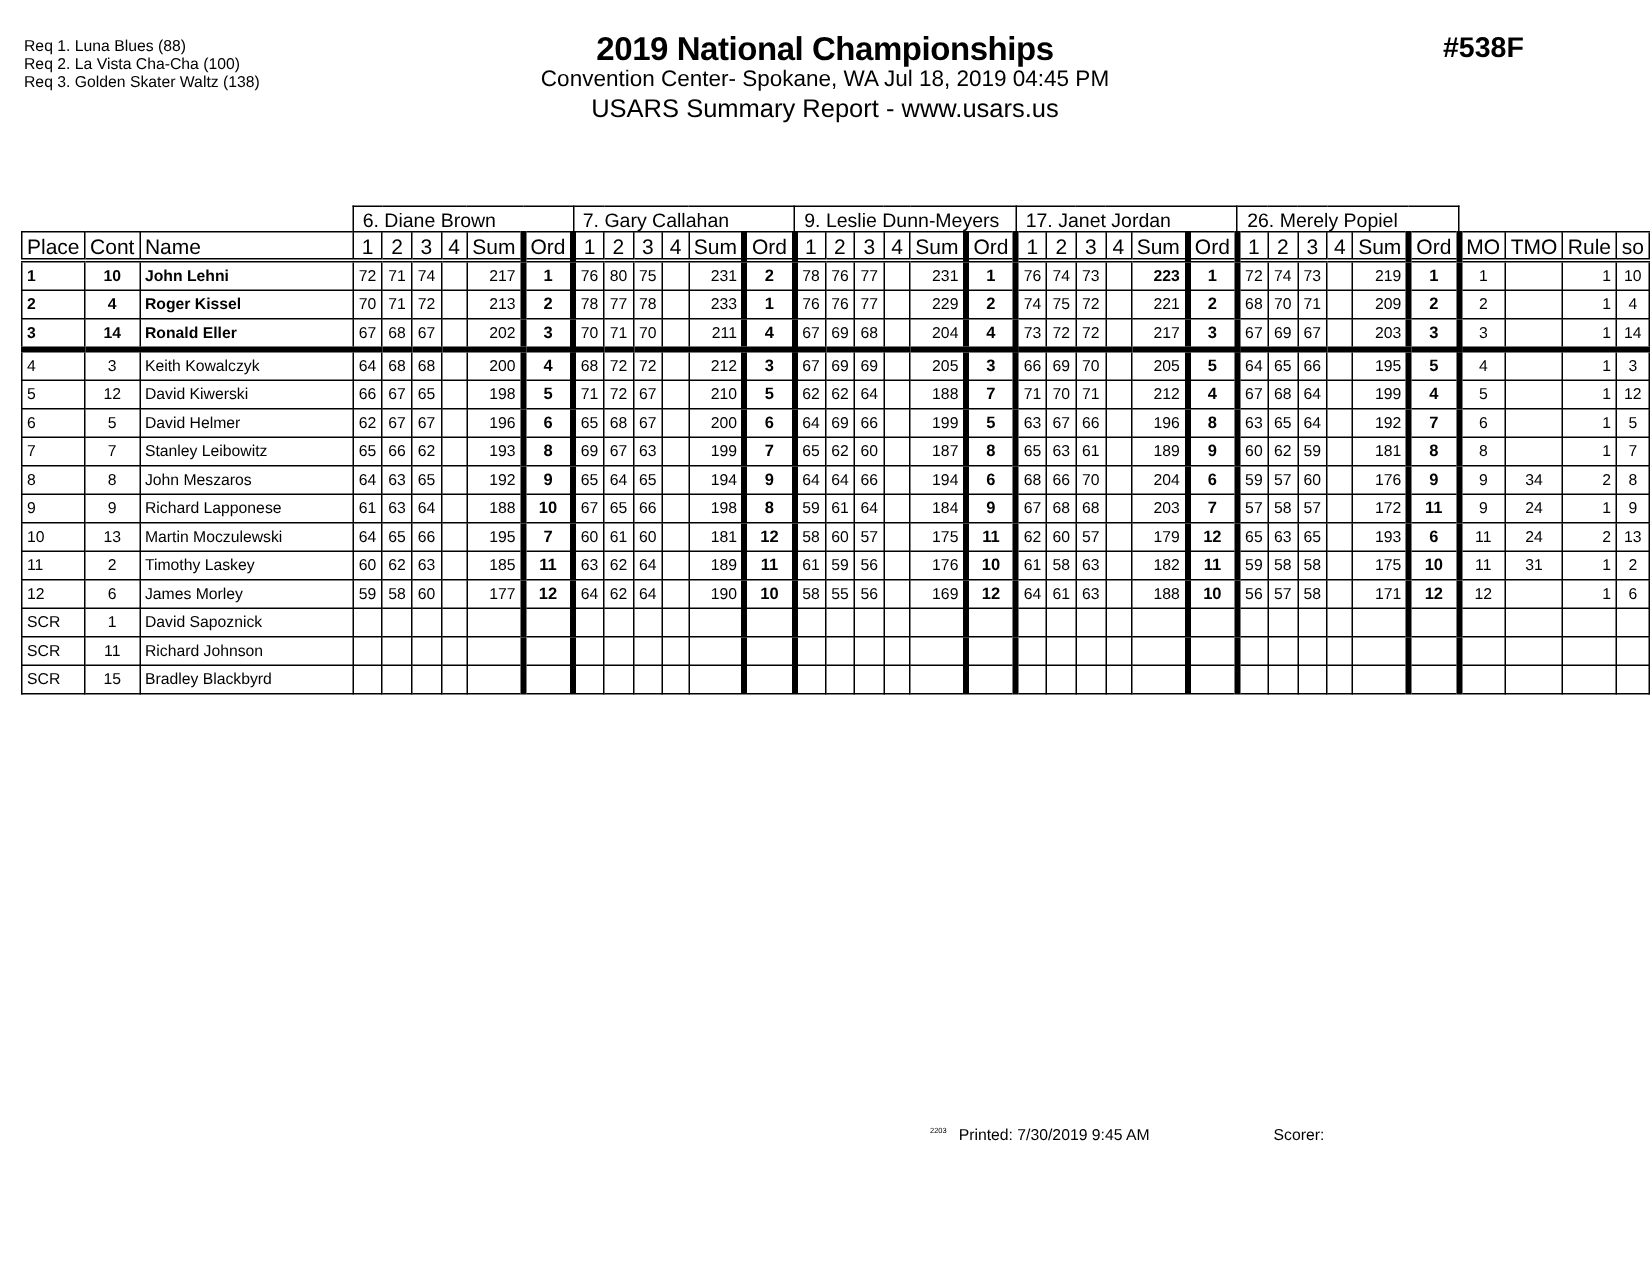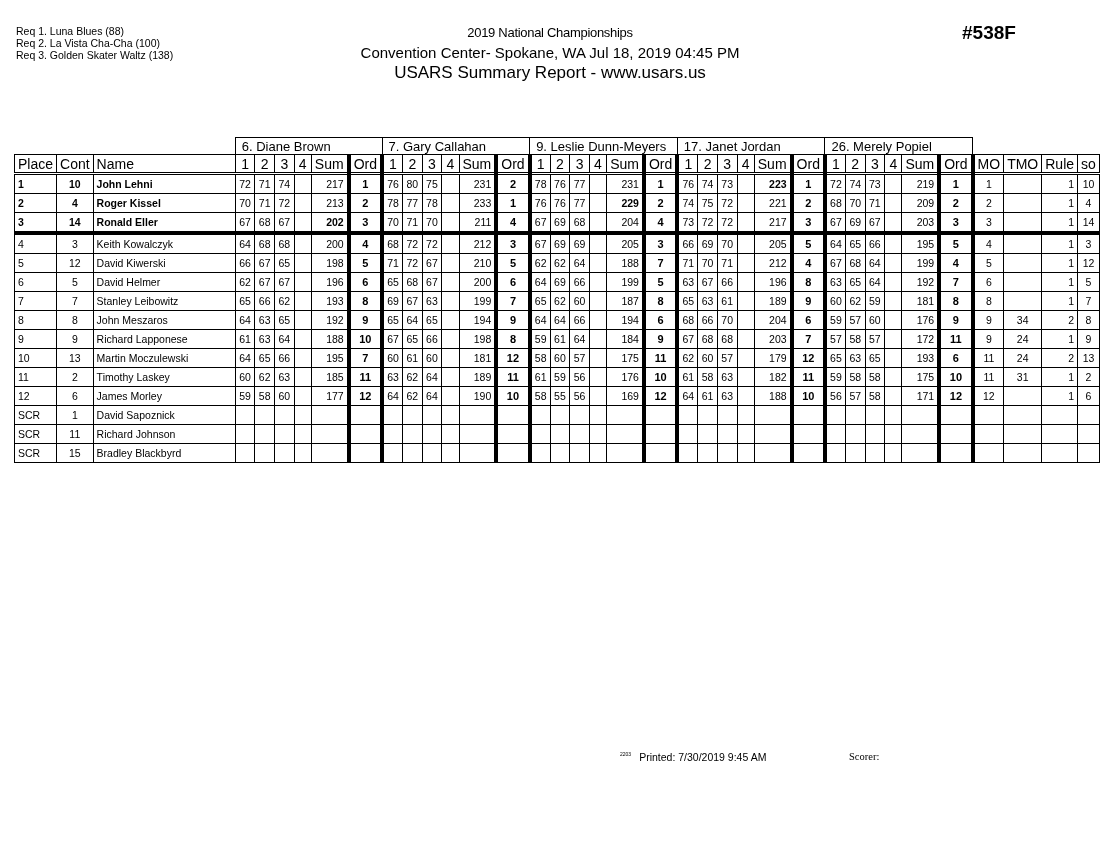--- a/index.html
+++ b/index.html
@@ -1,20 +1,20 @@
 <!DOCTYPE html>
 <html><head>
 <meta charset="utf-8">
 <style>
   html, body { margin:0; padding:0; background:#ffffff; }
   body { width:1100px; height:850px; position:relative; font-family:"Liberation Sans", sans-serif; color:#000; overflow:hidden; }
   .req { position:absolute; left:16px; top:25px; font-size:10.5px; line-height:12px; }
   .req div { white-space:nowrap; }
   .hdr { position:absolute; left:300px; width:500px; top:22px; text-align:center; }
-  .hdr .t1 { font-size:13px; font-weight:normal; line-height:22px; letter-spacing:-0.3px; }
+  .hdr .t1 { font-size:22px; font-weight:bold; line-height:22px; letter-spacing:-0.3px; }
   .hdr .t2 { font-size:15px; line-height:17px; }
   .hdr .t3 { font-size:19px; font-weight:bold; line-height:25px; }
   .hdr .t4 { font-size:17px; line-height:24px; }
   .num { position:absolute; left:962px; top:22px; font-size:19px; font-weight:bold; }
 
   table.grid { position:absolute; left:14px; top:137px; border-collapse:collapse; table-layout:fixed; font-size:10.5px; }
   table.grid td { border:1px solid #000; height:18px; padding:0 3px; white-space:nowrap; overflow:hidden; }
   table.grid tr.judges td { height:16px; }
   table.grid tr.judges td.blank { border:none; }
   table.grid tr.judges td.jname { font-size:13px; padding-left:6px; }
@@ -24,21 +24,21 @@
   table.grid tr.medal td { font-weight:bold; }
   table.grid tr.r3 td { border-bottom:4px solid #000; }
   .c { text-align:center; }
   .r { text-align:right; }
   .ord { font-weight:bold; border-right:4px solid #000 !important; text-align:center; font-size:11px; }
   .sumc { text-align:right; }
   .ordhdr { border-left:4px solid #000 !important; border-right:4px solid #000 !important; }
   td.ordcell { border-left:4px solid #000 !important; }
   .footer { position:absolute; top:751px; left:620px; font-size:10.5px; white-space:nowrap; }
   .footer .tiny { font-size:5px; vertical-align:top; margin-right:8px; }
-  .scorer { position:absolute; top:751px; left:849px; font-size:10.5px;font-family:Liberation Serif, serif; }
+  .scorer { position:absolute; top:751px; left:849px; font-size:10.5px; }
 </style>
 </head>
 <body>
 
 <div class="req">
   <div>Req  1.  Luna Blues (88)</div>
   <div>Req  2.  La Vista Cha-Cha (100)</div>
   <div>Req  3.  Golden Skater Waltz (138)</div>
 </div>
 
@@ -190,21 +190,21 @@
         <td class="c" style="font-weight: normal;">78</td>
         <td class="c" style="font-weight: normal;">77</td>
         <td class="c" style="font-weight: normal;">78</td>
         <td class="c" style="font-weight: normal;"></td>
         <td class="sumc" style="font-weight: normal;">233</td>
         <td class="ord ordcell">1</td>
         <td class="c" style="font-weight: normal;">76</td>
         <td class="c" style="font-weight: normal;">76</td>
         <td class="c" style="font-weight: normal;">77</td>
         <td class="c" style="font-weight: normal;"></td>
-        <td class="sumc" style="font-weight: bold; margin-left: 20px;">229</td>
+        <td class="sumc" style="font-weight: normal; margin-left: 20px;">229</td>
         <td class="ord ordcell">2</td>
         <td class="c" style="font-weight: normal;">74</td>
         <td class="c" style="font-weight: normal;">75</td>
         <td class="c" style="font-weight: normal;">72</td>
         <td class="c" style="font-weight: normal;"></td>
         <td class="sumc" style="font-weight: normal;">221</td>
         <td class="ord ordcell">2</td>
         <td class="c" style="font-weight: normal;">68</td>
         <td class="c" style="font-weight: normal;">70</td>
         <td class="c" style="font-weight: normal;">71</td>
@@ -217,21 +217,21 @@
         <td class="c" style="font-weight: normal;">4</td>
       </tr>
       <tr class="medal r3">
         <td>3</td>
         <td class="c">14</td>
         <td>Ronald Eller</td>
         <td class="c" style="font-weight: normal;">67</td>
         <td class="c" style="font-weight: normal;">68</td>
         <td class="c" style="font-weight: normal;">67</td>
         <td class="c" style="font-weight: normal;"></td>
-        <td class="sumc" style="font-weight: bold;">202</td>
+        <td class="sumc" style="font-weight: normal;">202</td>
         <td class="ord ordcell">3</td>
         <td class="c" style="font-weight: normal;">70</td>
         <td class="c" style="font-weight: normal;">71</td>
         <td class="c" style="font-weight: normal;">70</td>
         <td class="c" style="font-weight: normal;"></td>
         <td class="sumc" style="font-weight: normal;">211</td>
         <td class="ord ordcell">4</td>
         <td class="c" style="font-weight: normal;">67</td>
         <td class="c" style="font-weight: normal;">69</td>
         <td class="c" style="font-weight: normal;">68</td>

